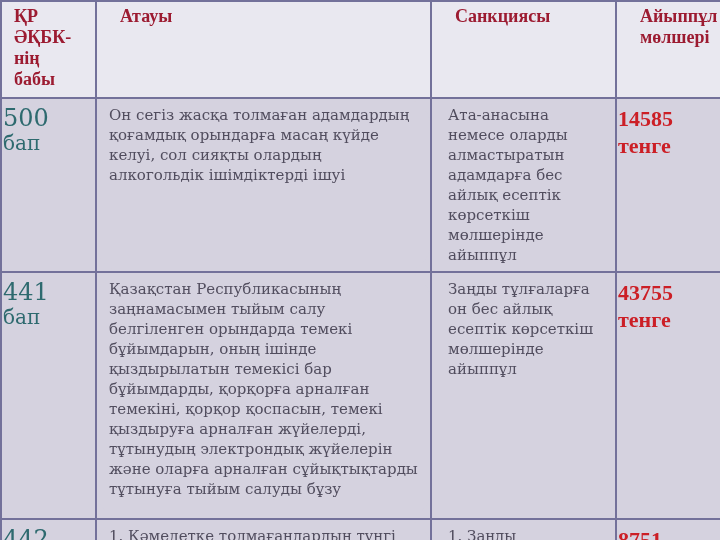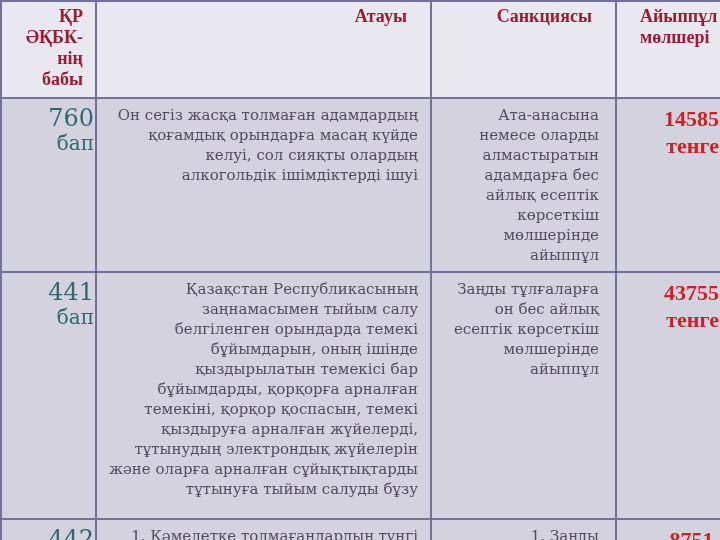--- a/index.html
+++ b/index.html
@@ -21,21 +21,21 @@
   }
   table.fines-table {
     border-collapse: collapse;
     table-layout: fixed;
     width: 720px;
   }
   table.fines-table th,
   table.fines-table td {
     border: 2px solid #73719a;
     vertical-align: top;
-    text-align: right;
+    text-align: left;
     overflow: hidden;
   }
   
   col.c-article { width: 95px; }
   col.c-name    { width: 335px; }
   col.c-sanction{ width: 185px; }
   col.c-fine    { width: 105px; }
 
   
   tr.header-row th {
@@ -112,21 +112,21 @@
     <tbody>
         <tr class="header-row">
       <th class="col-article">ҚР ӘҚБК-нің бабы</th>
       <th class="col-name">Атауы</th>
       <th class="col-sanction">Санкциясы</th>
       <th class="col-fine">Айыппұл мөлшері</th>
     </tr>
 
     <tr class="body-row row-1">
       <td class="cell-article">
-        <span class="article-number">760</span>
+        <span class="article-number">500</span>
         <span class="article-word">бап</span>
       </td>
       <td class="cell-name">Он сегіз жасқа толмаған адамдардың қоғамдық орындарға масаң күйде келуі, сол сияқты олардың алкогольдік ішімдіктерді ішуі</td>
       <td class="cell-sanction">Ата-анасына немесе оларды алмастыратын адамдарға бес айлық есептік көрсеткіш мөлшерінде айыппұл</td>
       <td class="cell-fine">
         <span>14585</span>
         <span>тенге</span>
       </td>
     </tr>
 

